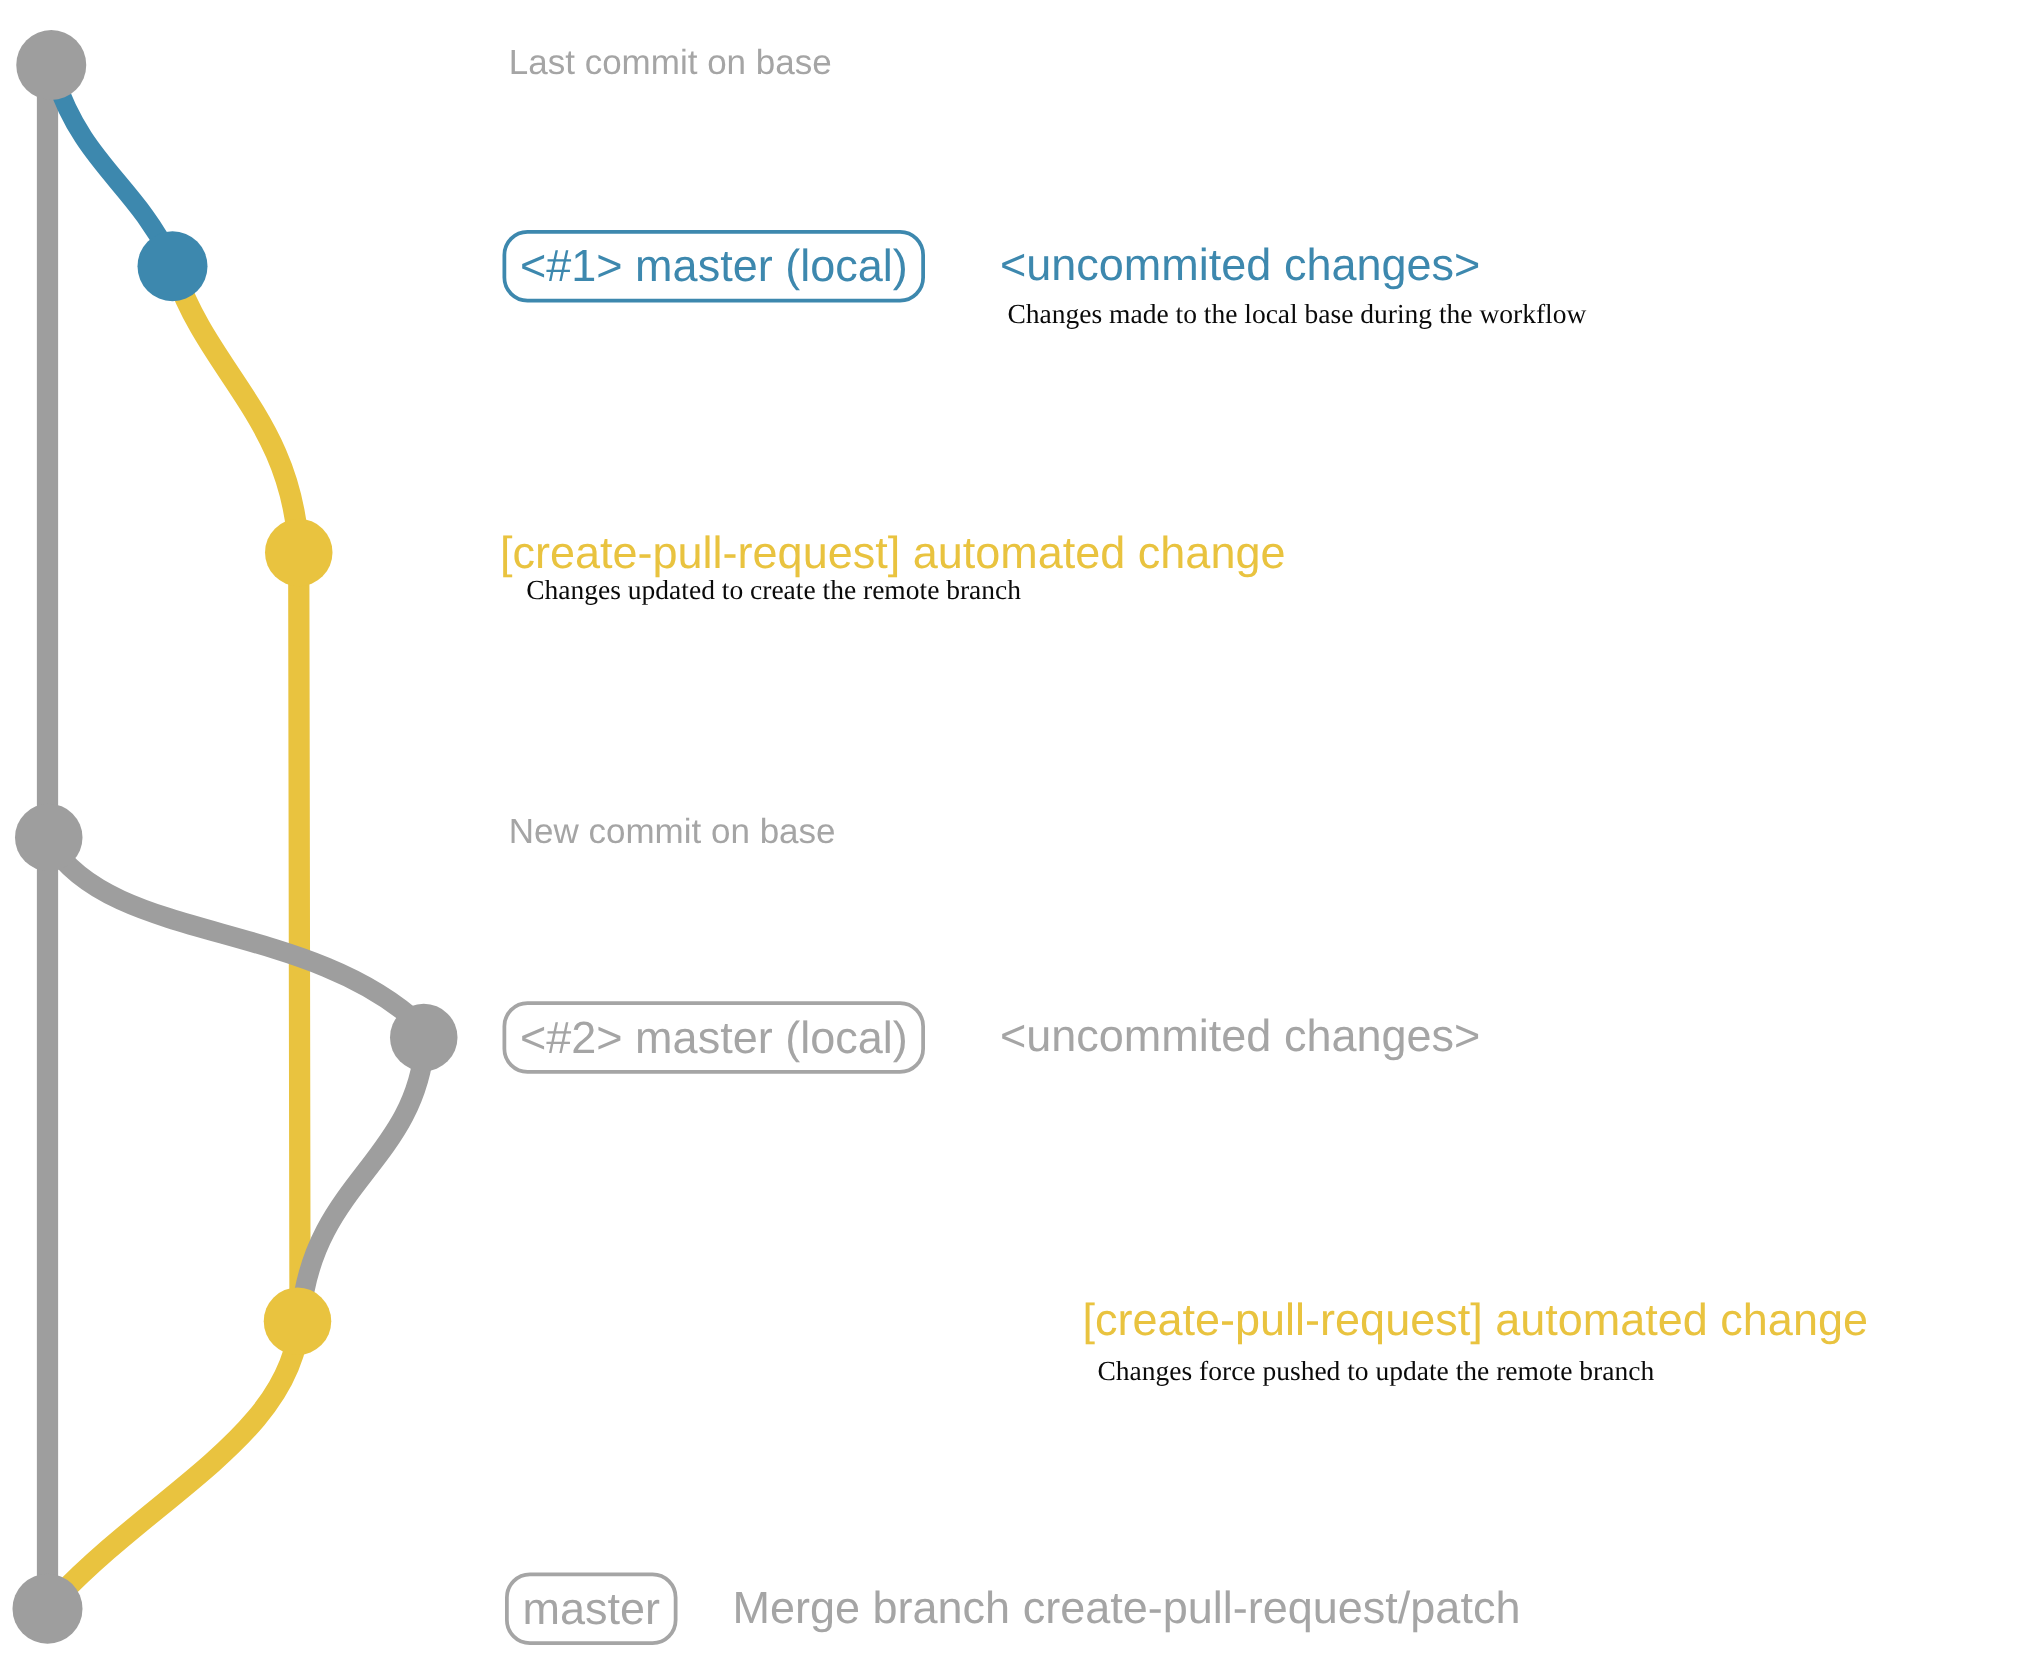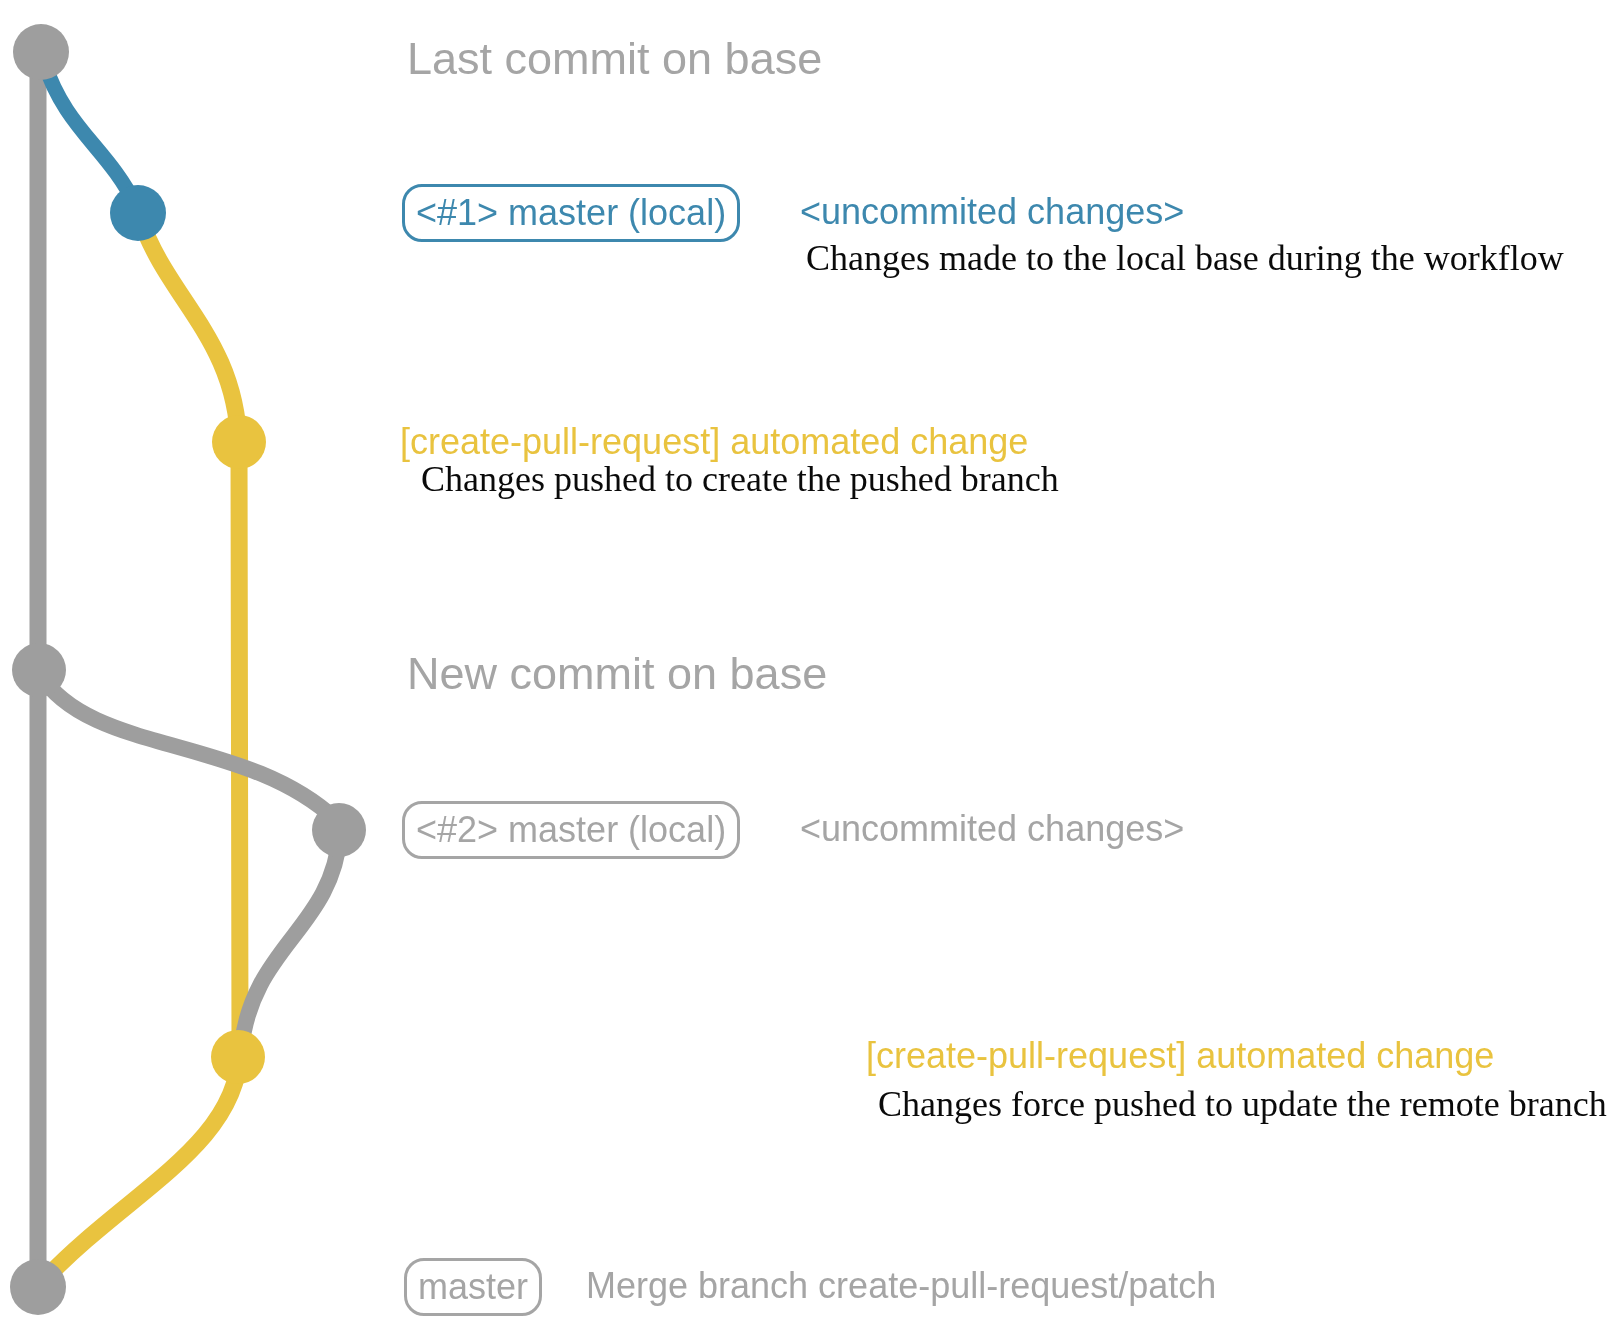--- a/index.html
+++ b/index.html
@@ -14,33 +14,33 @@
   .canvas {
     position: relative;
     width: 1618px;
     height: 1344px;
     background: var(--c-background);
     font-family: "Liberation Sans", sans-serif;
     overflow: hidden;
   }
   .abs { position: absolute; }
   .label {
-    font-size: 45px;
+    font-size: 28px;
     line-height: 1;
     white-space: nowrap;
   }
   .heading {
     font-size: 36px;
     line-height: 1;
     white-space: nowrap;
     text-align: right;
   }
   .desc {
     font-family: "Liberation Serif", serif;
-    font-size: 36px;
+    font-size: 22px;
     line-height: 1;
     white-space: nowrap;
     color: var(--c-desc_text);
   }
   .badge {
     display: inline-flex;
     align-items: center;
     height: 52px;
     padding: 0 11px;
     border: 3px solid currentColor;
@@ -87,21 +87,21 @@
     <circle cx="38" cy="1287" r="28" class="fill-gray"></circle>
   </svg>
 
   <div class="abs label grayt" style="left:407px; top:36px;">Last commit on base</div>
 
   <div class="abs badge blue" style="left:402px; top:184px;">&lt;#1&gt; master (local)</div>
   <div class="abs heading blue" style="left:800px; top:194px;">&lt;uncommited changes&gt;</div>
   <div class="abs desc" style="left:806px; top:240px;">Changes made to the local base during the workflow</div>
 
   <div class="abs heading yellow" style="left:400px; top:424px;">[create-pull-request] automated change</div>
-  <div class="abs desc" style="left:421px; top:461px;">Changes pushed to create the pushed branch</div>
+  <div class="abs desc" style="left:421px; top:461px;">Changes updated to create the remote branch</div>
 
   <div class="abs label grayt" style="left:407px; top:651px;">New commit on base</div>
 
   <div class="abs badge grayt" style="left:402px; top:801px;">&lt;#2&gt; master (local)</div>
   <div class="abs heading grayt" style="left:800px; top:811px;">&lt;uncommited changes&gt;</div>
 
   <div class="abs heading yellow" style="left:866px; top:1038px;">[create-pull-request] automated change</div>
   <div class="abs desc" style="left:878px; top:1086px;">Changes force pushed to update the remote branch</div>
 
   <div class="abs badge grayt" style="left:404px; top:1258px;">master</div>

